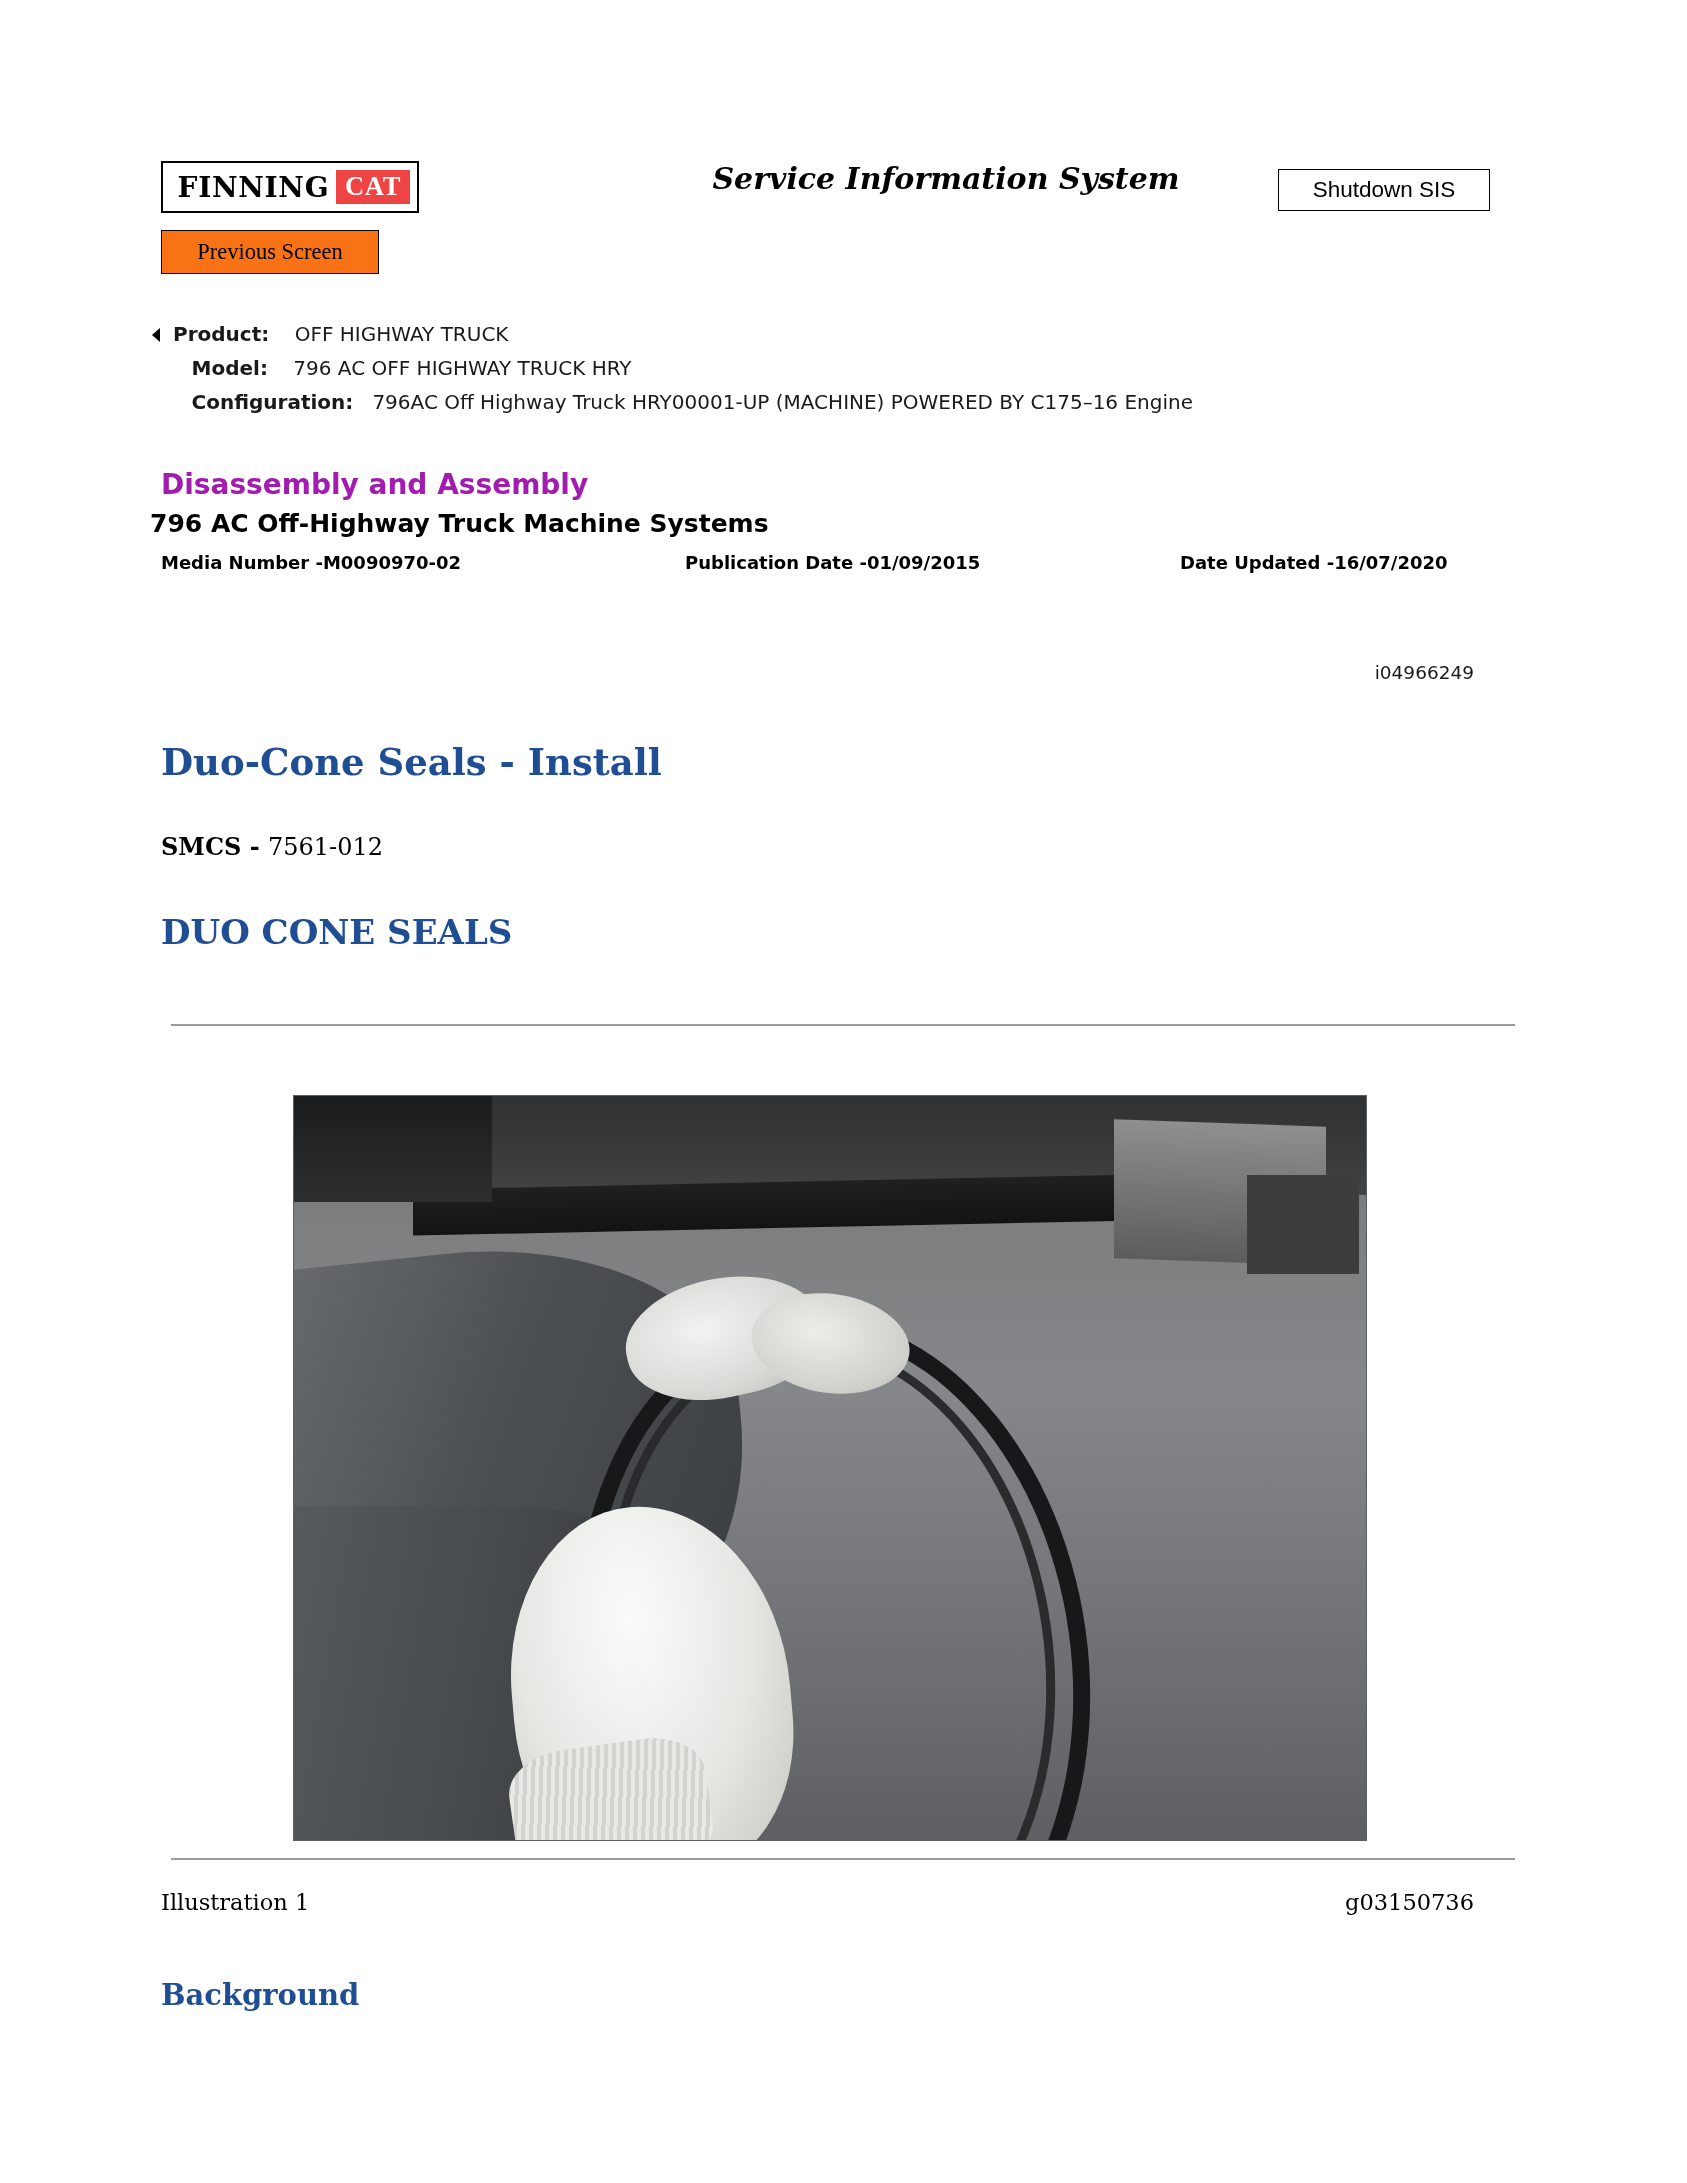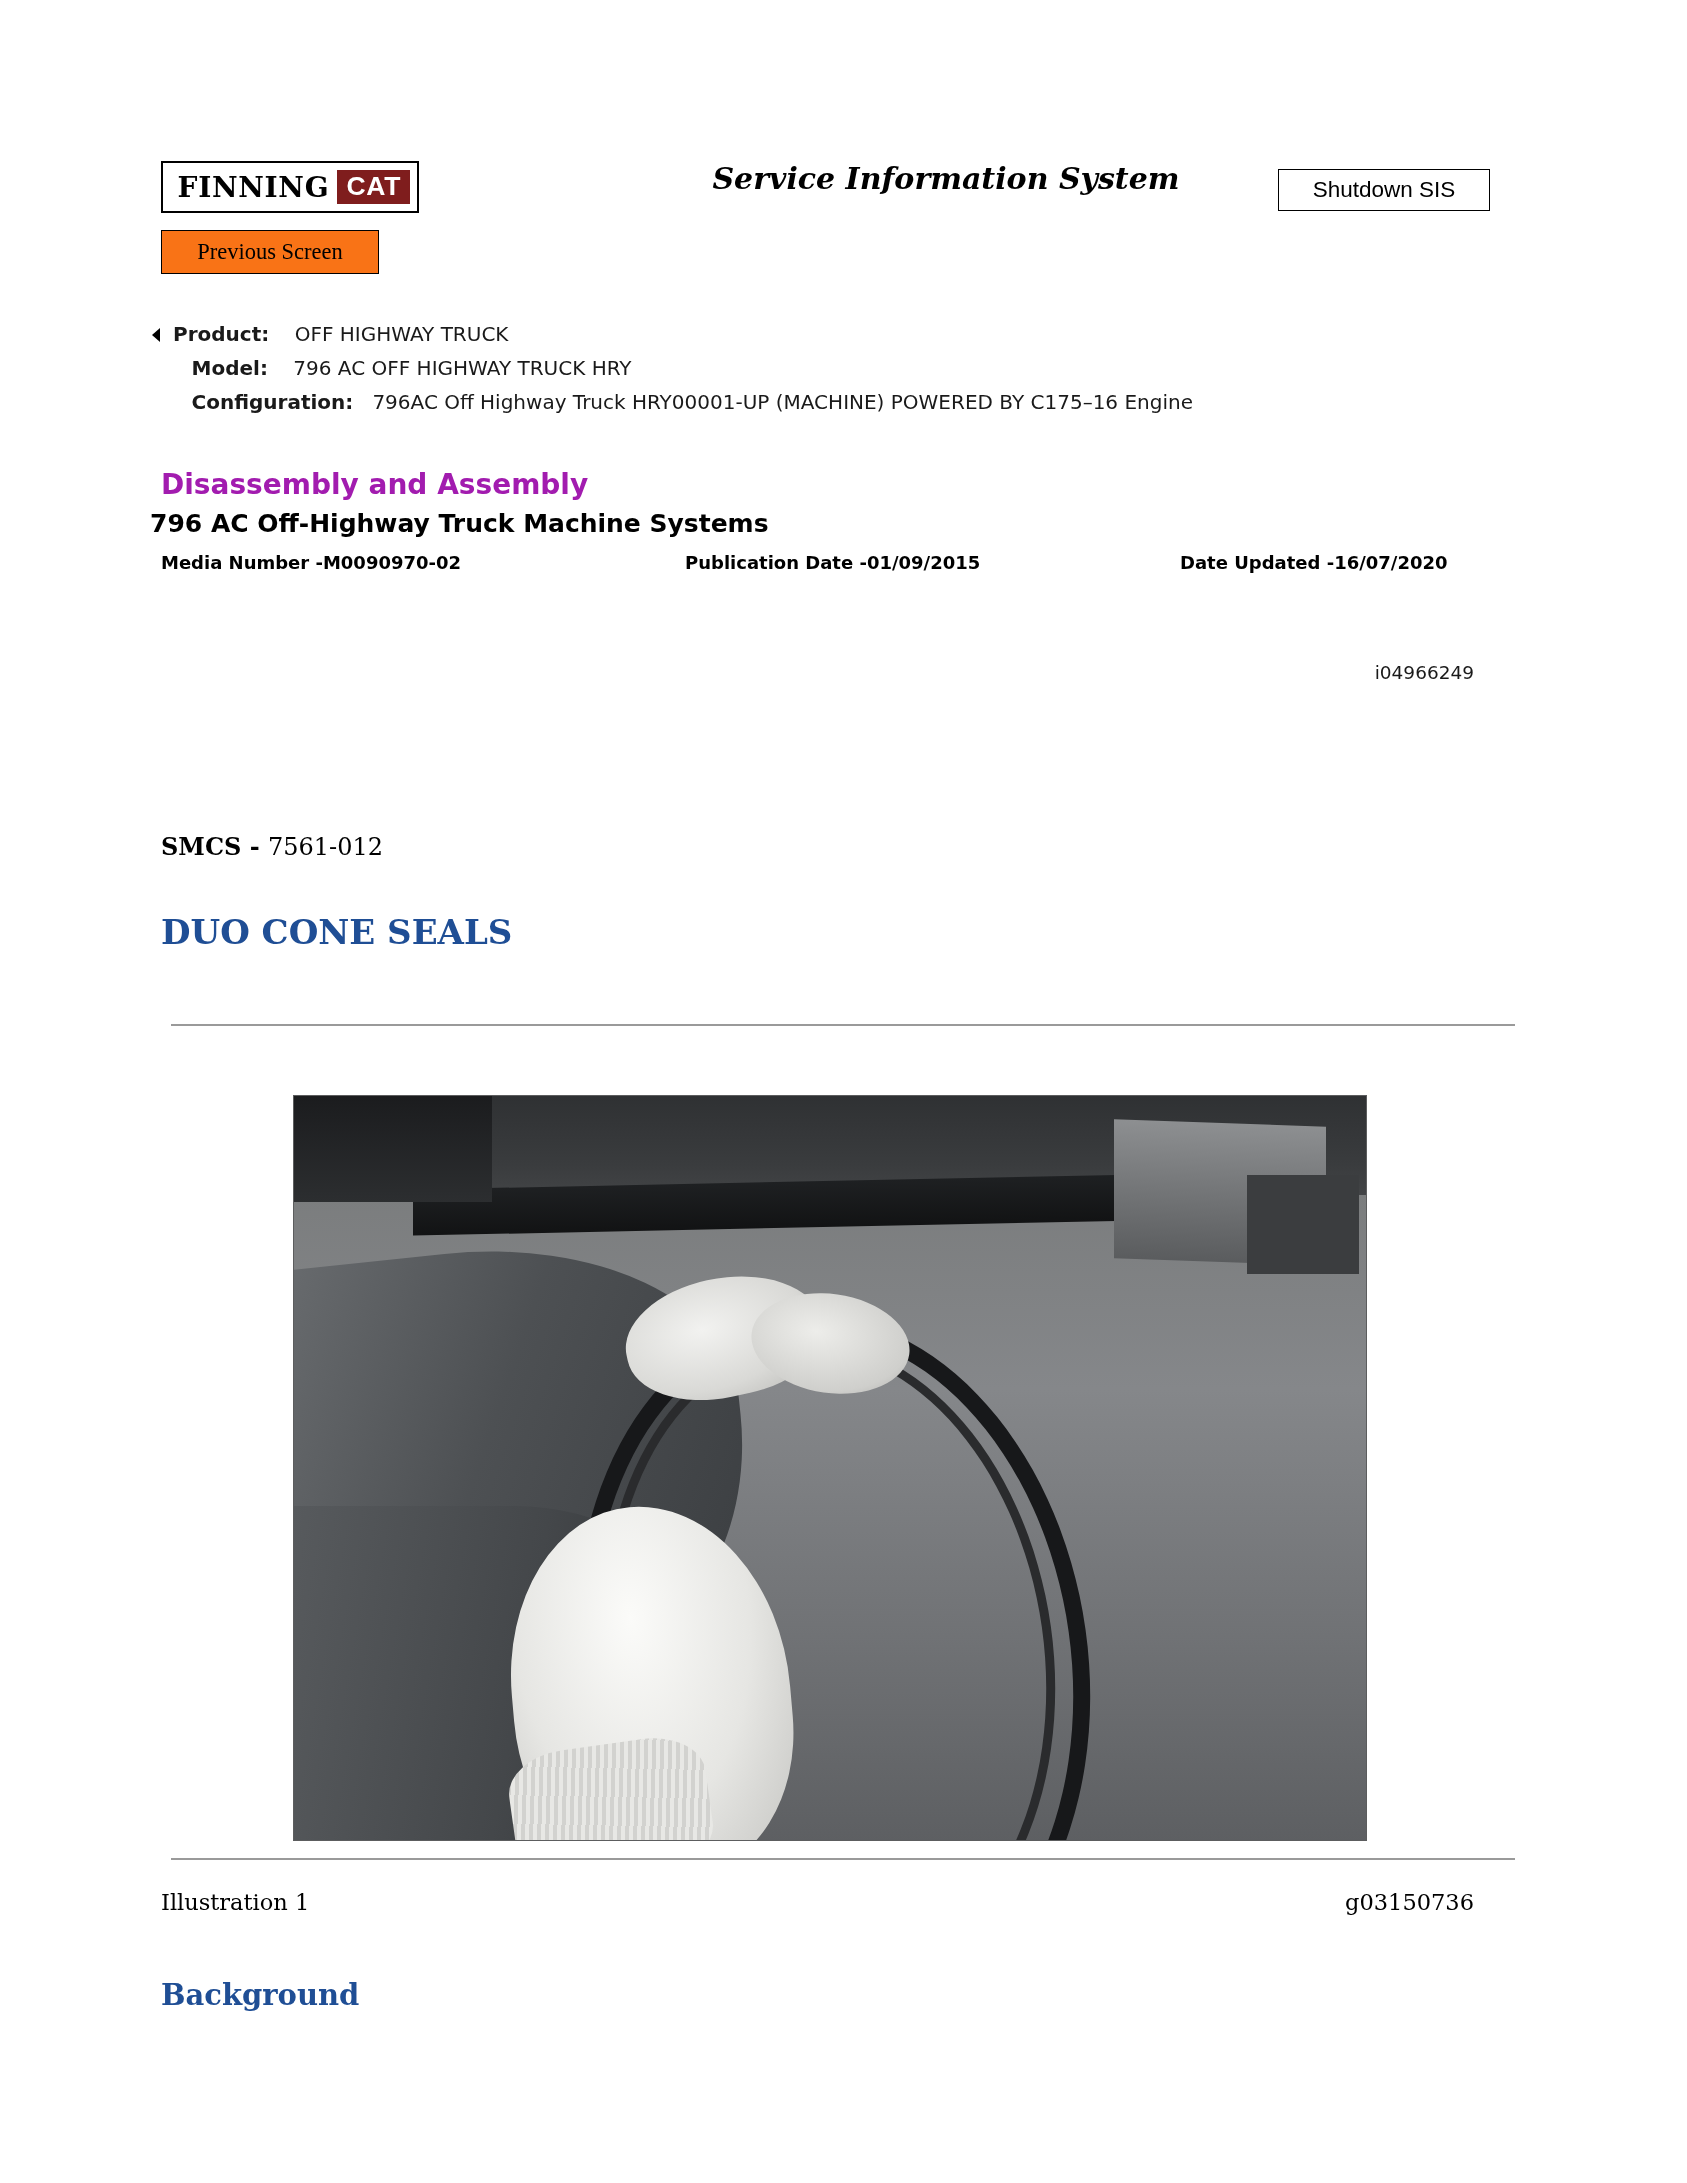--- a/index.html
+++ b/index.html
@@ -46,23 +46,23 @@
   .logo-finning {
     font-family: "DejaVu Serif", serif;
     font-weight: bold;
     font-size: 28px;
     letter-spacing: 0.7px;
     color: #000;
     margin-left: 14.6px;
     flex: 1;
   }
   .logo-cat {
-    background: #7f1d1d;
+    background: #ef4444;
     color: #fff;
-    font-family: Liberation Sans, sans-serif;
+    font-family: Liberation Serif, serif;
     font-weight: bold;
     font-size: 26.5px;
     padding: 2.6px 9.3px 4px 9.3px;
     margin-right: 6.6px;
     letter-spacing: 0.7px;
     line-height: 1;
   }
   .sis-title {
     position: absolute;
     left: 668px;
@@ -400,20 +400,21 @@
   <div class="doc-title">Disassembly and Assembly</div>
   <div class="doc-subtitle">796 AC Off-Highway Truck Machine Systems</div>
   <div class="doc-facts">
     <span class="f1">Media Number -M0090970-02</span>
     <span class="f2">Publication Date -01/09/2015</span>
     <span class="f3">Date Updated -16/07/2020</span>
   </div>
 
   <div class="doc-id">i04966249</div>
 
+  <div class="h1-blue">Duo-Cone Seals - Install</div>
   <div class="smcs">
     <b>SMCS - </b><span>7561-012</span>
   </div>
   <div class="h2-blue">DUO CONE SEALS</div>
 
   <div class="rule rule-top"></div>
 
   <div class="photo">
     <div class="ph-bg-top"></div>
     <div class="ph-floor"></div>

